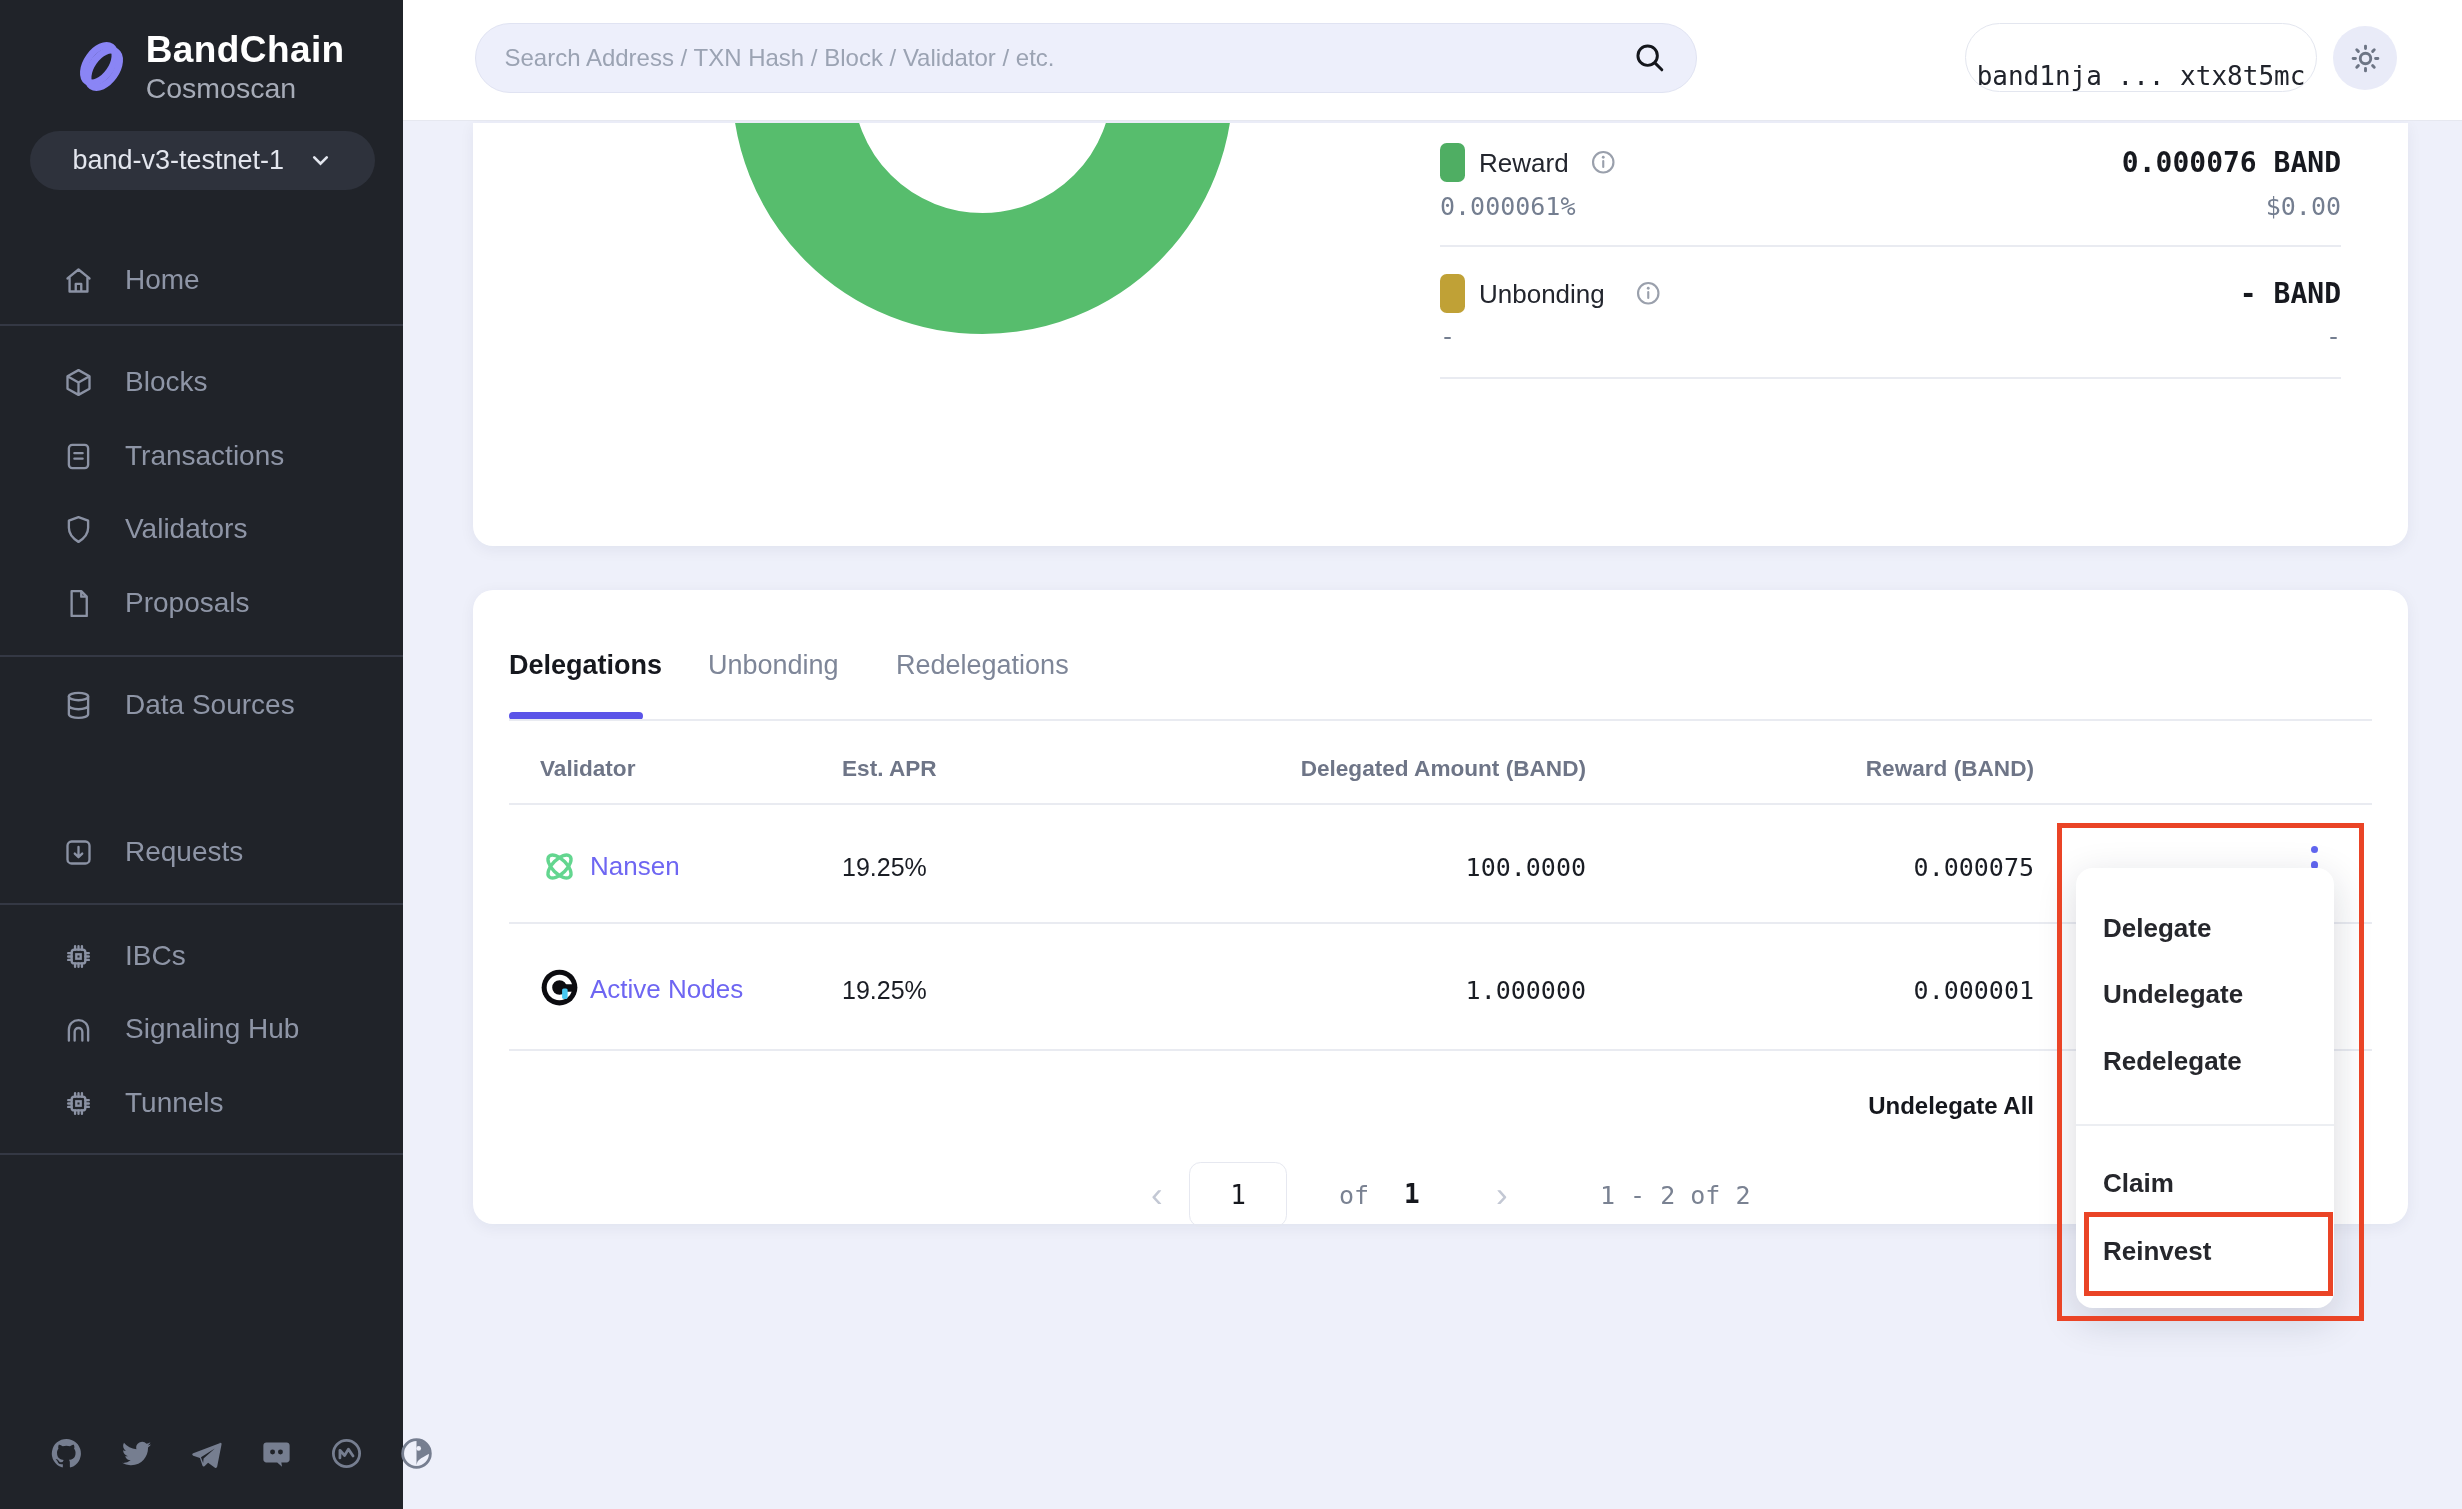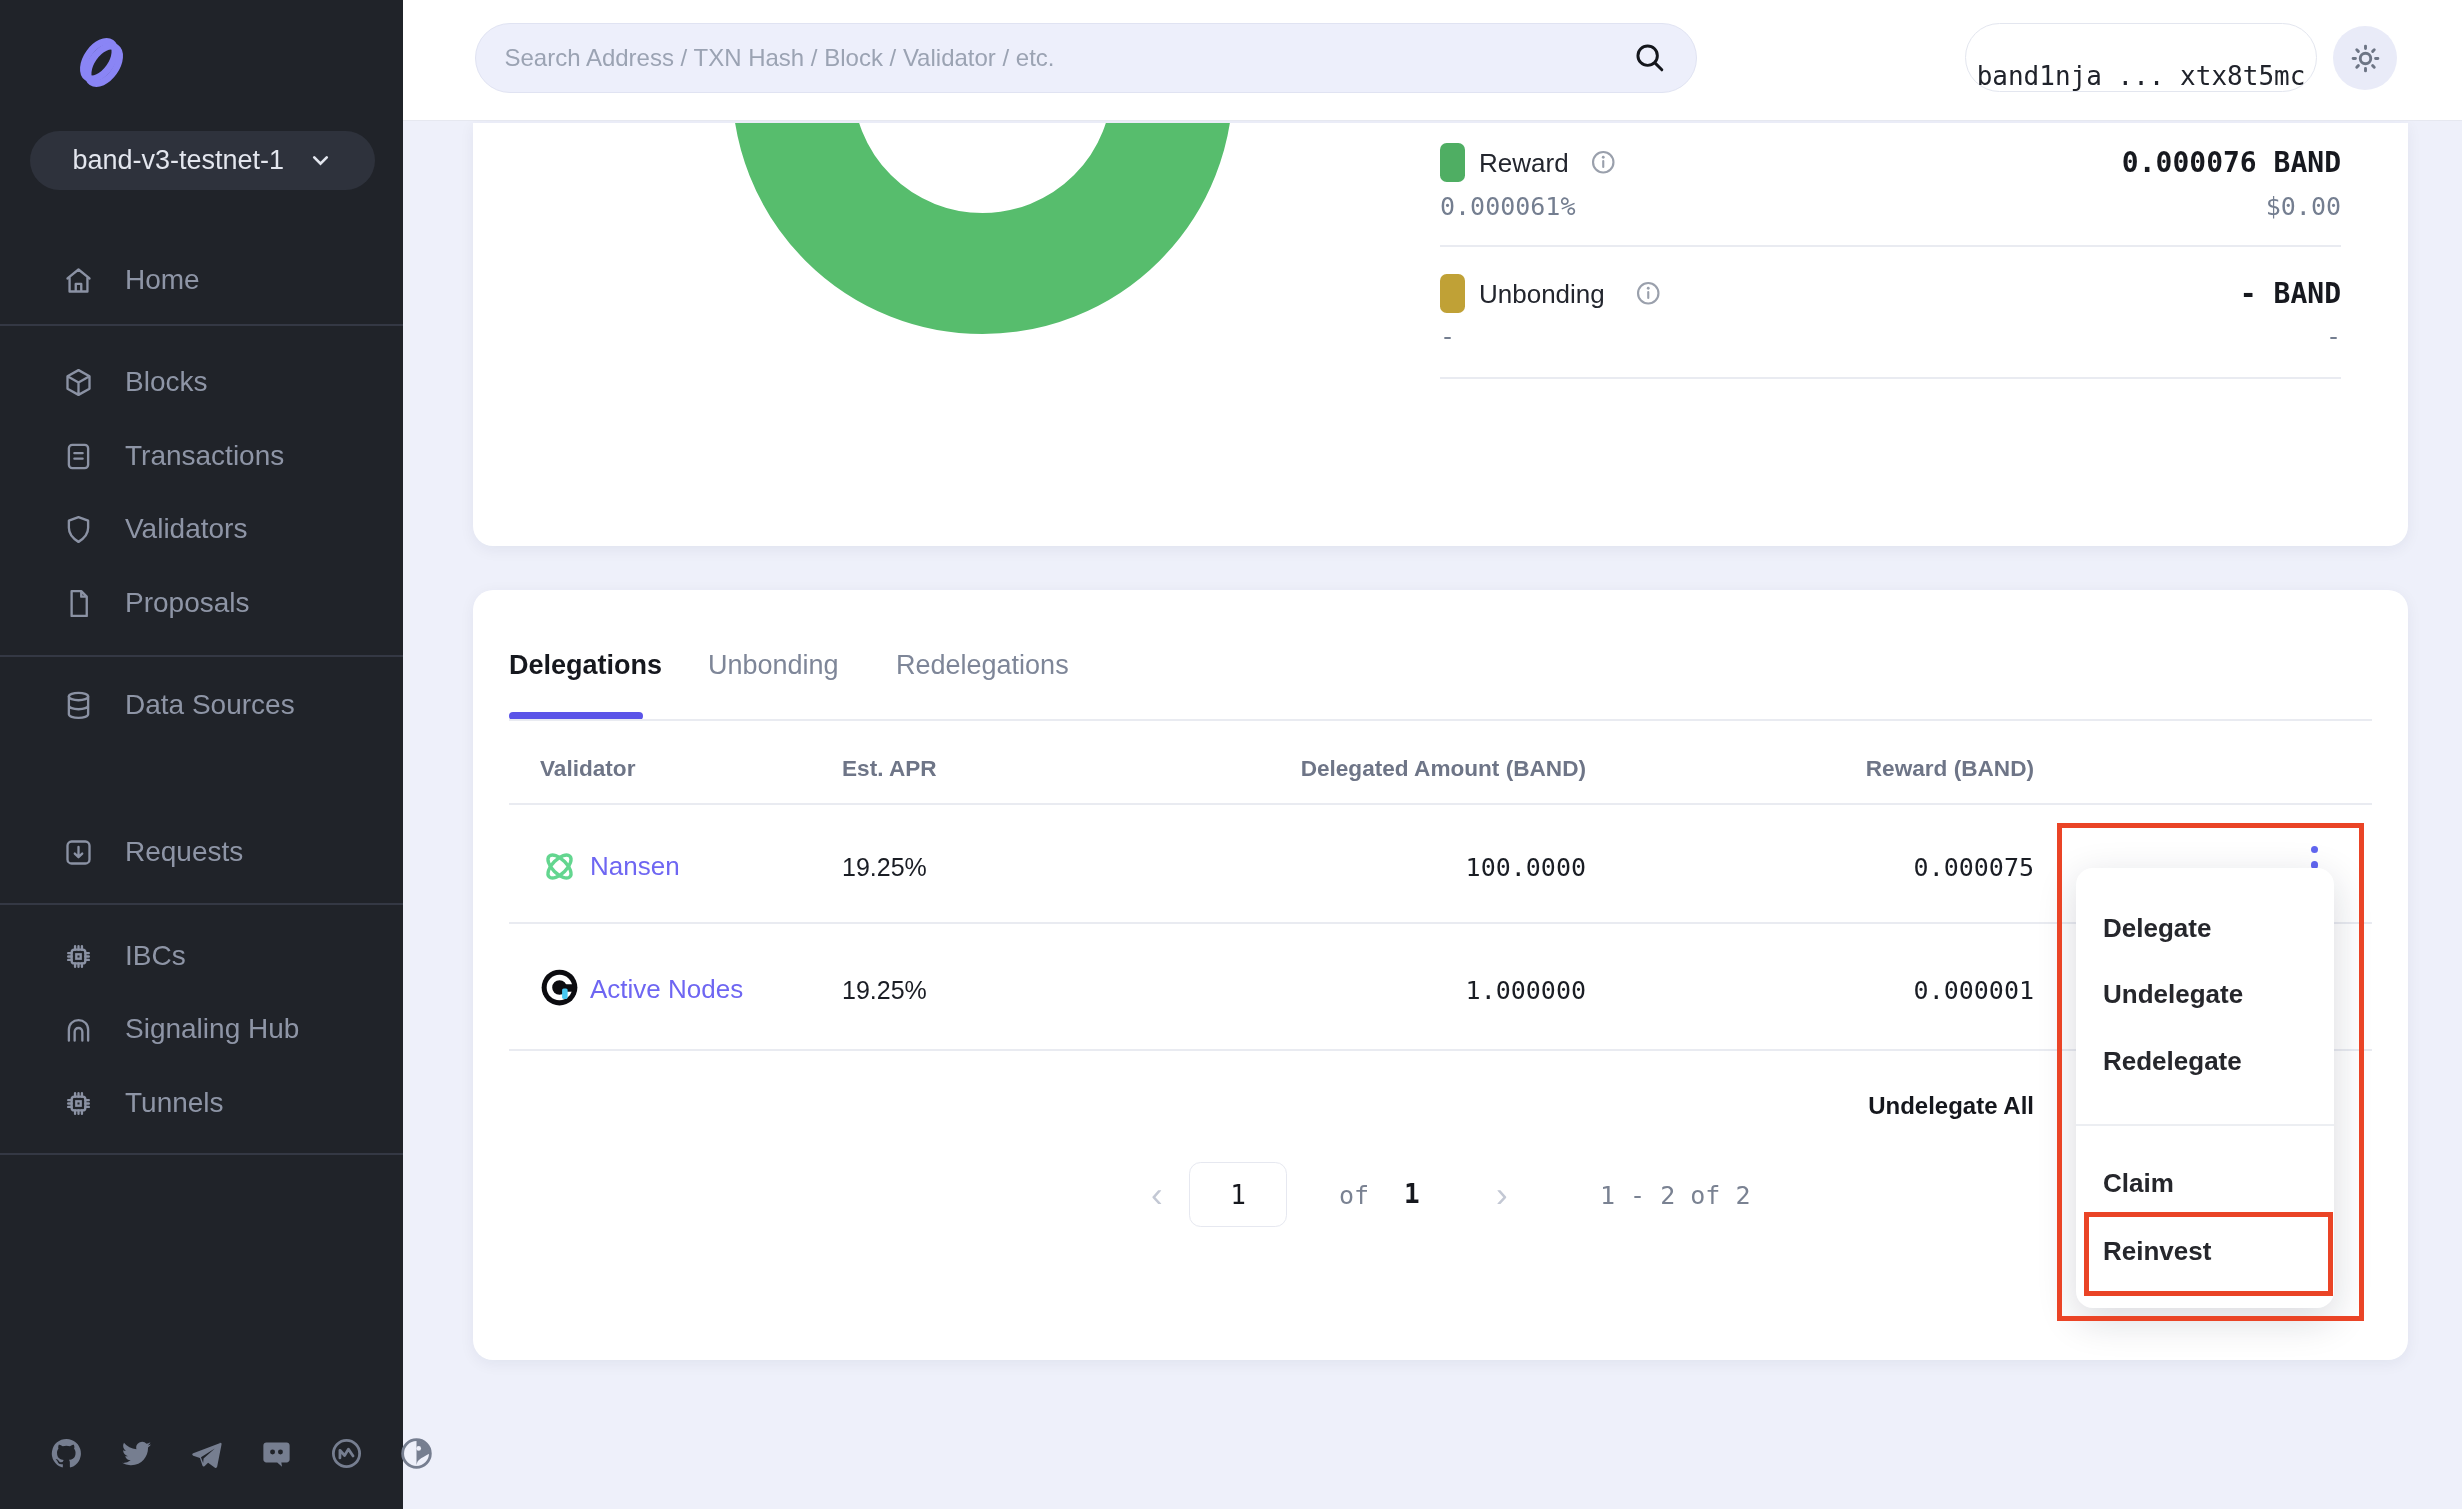--- a/index.html
+++ b/index.html
@@ -44,21 +44,21 @@
   .donut { position:absolute; left:259px; top:-290px; width:259px; height:259px; box-sizing:content-box;
     border:121px solid #57bd6d; border-radius:50%; }
   .info { position:absolute; left:967px; top:0; width:901px; height:332px; }
   .legend-sq { position:absolute; left:0; width:25px; height:39px; border-radius:6.7px; }
   .ov-label { position:absolute; font-size:26px; font-weight:500; color:#23262e; }
   .info-ic { position:absolute; width:28.5px; height:28.5px; }
   .ov-amt { position:absolute; right:0; font-size:28px; font-weight:700; color:#17191f; }
   .ov-sub { position:absolute; font-size:25px; color:#747e90; }
   .h-div { position:absolute; left:0; right:0; height:1.7px; background:#e9ebf1; }
 
-  .card2 { left:473px; top:590px; width:1935px; height:770px; border-radius:20px; z-index:5; }
+  .card2 { left:473px; top:590px; width:1935px; height:634px; border-radius:20px; z-index:5; }
   .tab { position:absolute; top:60px; font-size:27px; cursor:pointer; background:none; border:none;
     font-family:"Liberation Sans", sans-serif; }
   .tab.active { color:#16181e; font-weight:600; }
   .tab.idle { color:#7e8698; font-weight:500; }
   .tab-indicator { position:absolute; left:36px; top:122px; width:134px; height:8.4px; border-radius:4.2px; background:#5b54e8; }
   .tab-rule { position:absolute; left:36px; right:36px; top:129px; height:1.7px; background:#e9ebf1; }
   .th { position:absolute; top:166px; font-size:22.6px; font-weight:600; color:#6e7587; }
   .c-div { position:absolute; left:36px; right:36px; height:1.7px; background:#e9ebf1; }
   .vrow-name { position:absolute; font-size:26px; font-weight:500; color:#6e66f2; cursor:pointer; }
   .cell { position:absolute; font-size:25px; color:#1a1d24; }
@@ -92,20 +92,24 @@
 <div class="screen">
 
   <aside class="sidebar">
     <div class="brand">
       <span class="nav-ic" style="width:55px;height:67px">
         <svg viewBox="0 0 24 28" width="55" height="67" fill="none" stroke="#8a85f5" stroke-width="3" stroke-linecap="round">
           <ellipse cx="11" cy="13" rx="9.2" ry="5.4" transform="rotate(-55 11 13)"></ellipse>
           <ellipse cx="13" cy="15" rx="9.2" ry="5.4" transform="rotate(-55 13 15)"></ellipse>
         </svg>
       </span>
+      <div>
+        <div class="brand-title">BandChain</div>
+        <div class="brand-sub">Cosmoscan</div>
+      </div>
     </div>
 
     <button class="network-pill">
       <span>band-v3-testnet-1</span>
       <span class="nav-ic" style="width:25px;height:25px">
         <svg viewBox="0 0 24 24" width="25" height="25" fill="none" stroke="#e3e6ee" stroke-width="2.6" stroke-linecap="round">
             <path d="M6 9l6 6 6-6"></path>
           </svg>
       </span>
     </button>

